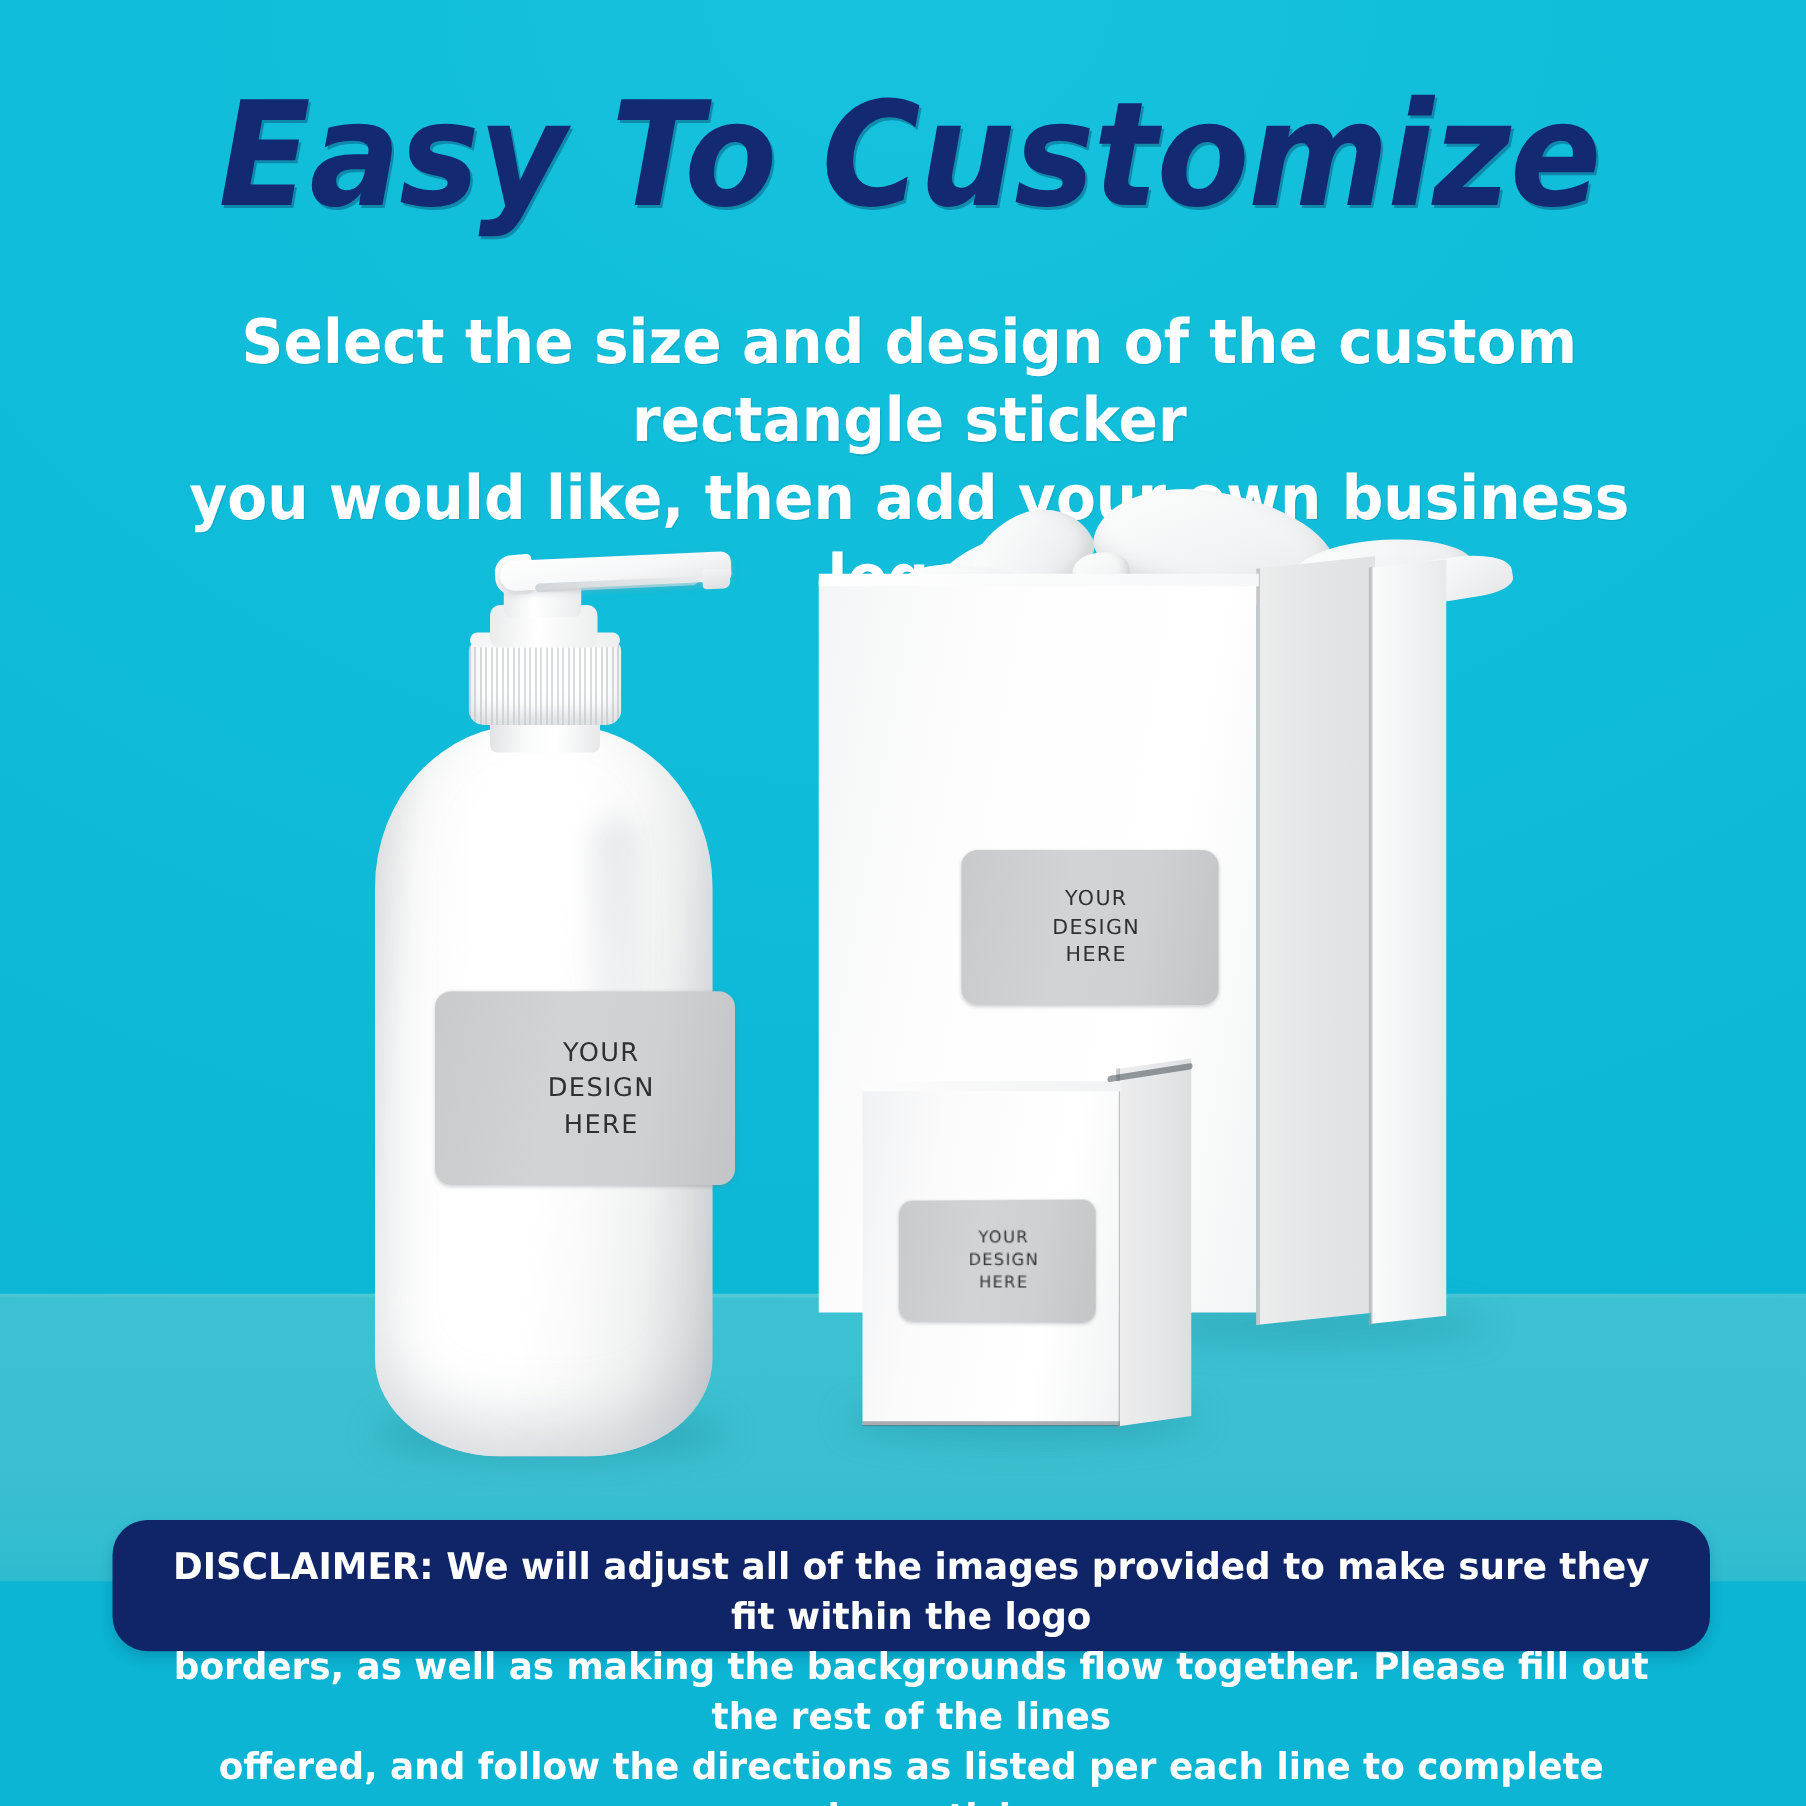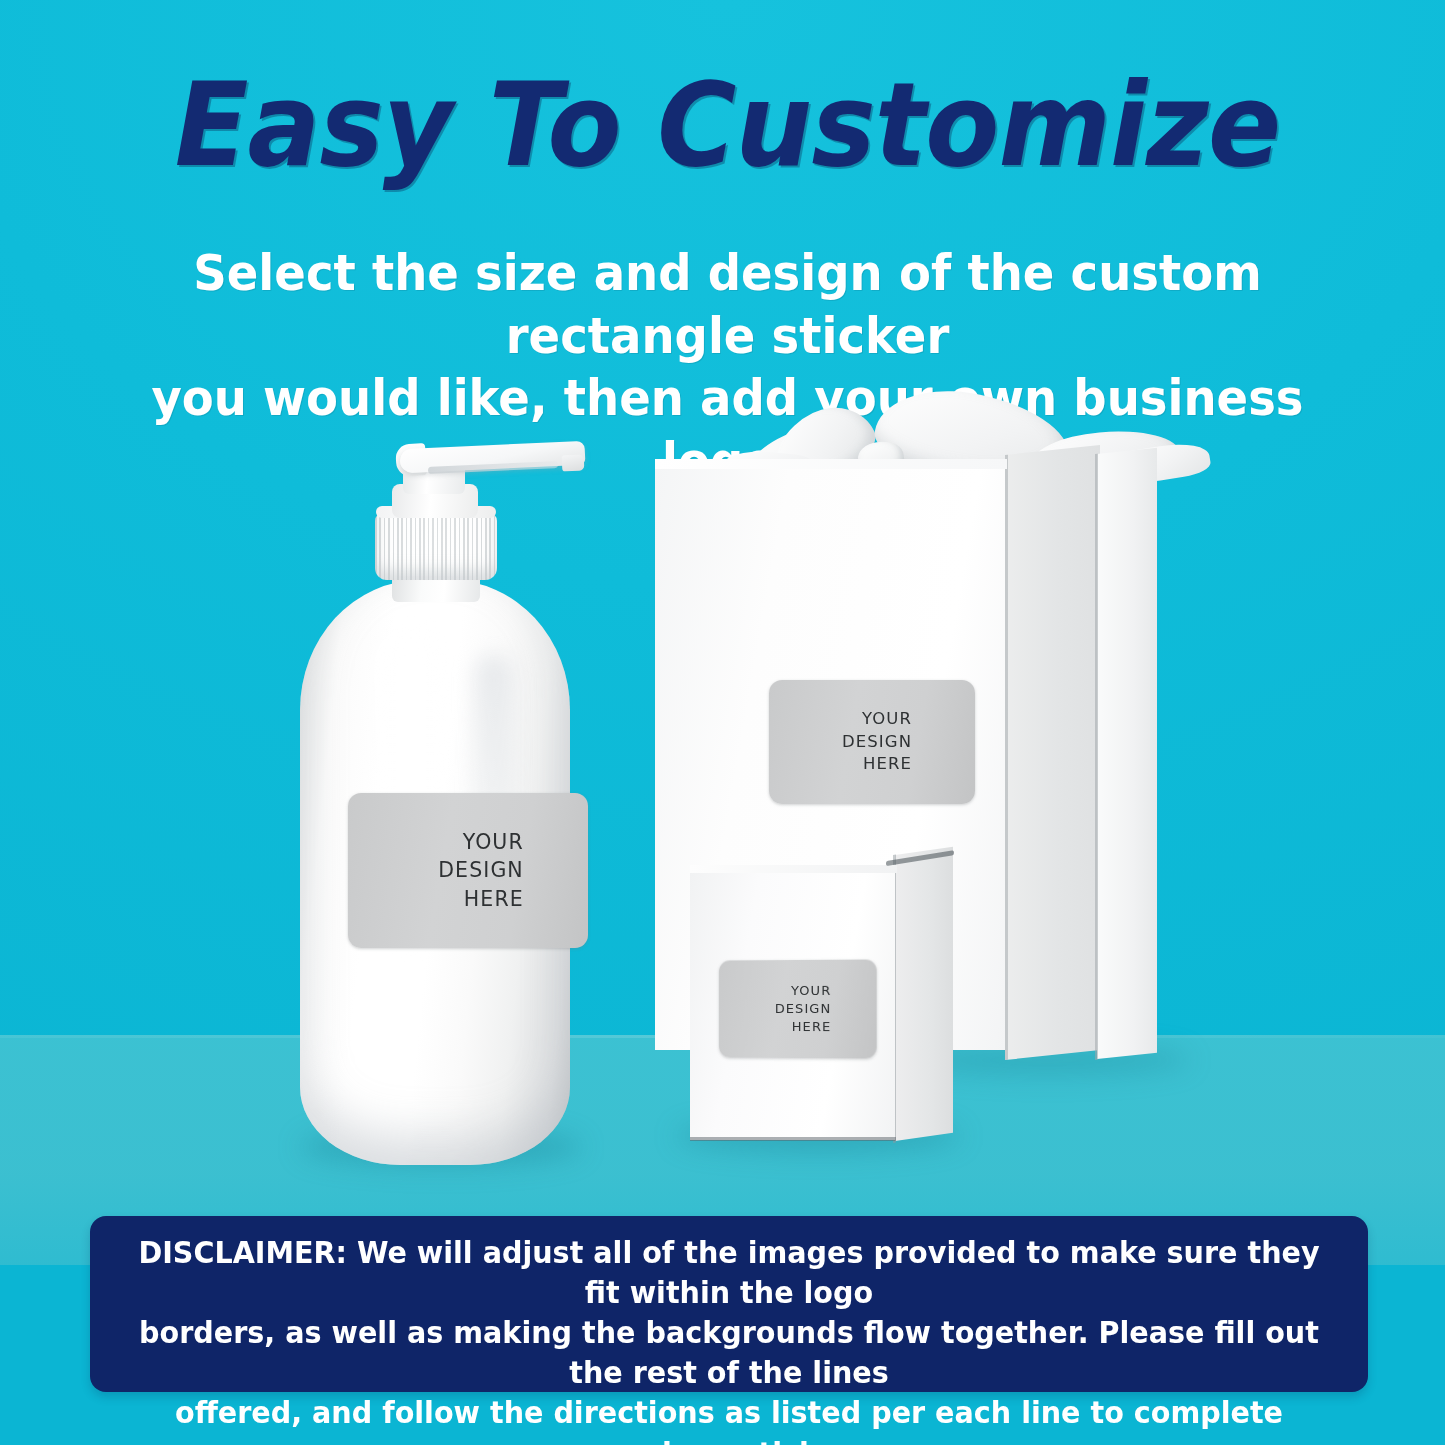--- a/index.html
+++ b/index.html
@@ -54,23 +54,23 @@
     font-weight:bold;
     color:#ffffff;
     line-height:1.28;
     transform:scaleX(.95);
     text-shadow:1px 1px 0 rgba(10,120,145,.25);
   }
 
   
   .disclaimer{
     position:absolute;
-    left:90px;top:1216px;width:1278px;height:176px;
+    left:90px;top:1216px;width:1278px;height:105px;
     background:#0f2568;
-    border-radius:16px;
+    border-radius:28px;
     box-shadow:0 5px 10px rgba(5,30,70,.18);
   }
   .disclaimer-text{
     position:absolute;left:28px;right:28px;top:17px;
     text-align:center;
     font-family:"DejaVu Sans", sans-serif;
     font-size:29.5px;
     font-weight:bold;
     color:#ffffff;
     line-height:1.36;
@@ -275,21 +275,21 @@
     position:absolute;
     background:linear-gradient(100deg,#c9cacb 0%,#d2d3d4 40%,#cfd0d1 70%,#c3c4c5 100%);
     color:#2e3133;
     display:flex;align-items:center;justify-content:center;
     text-align:center;
     font-family:"DejaVu Sans", sans-serif;
     letter-spacing:1.1px;
     line-height:1.38;
     box-shadow:0 1px 3px rgba(120,126,130,.35);
   }
-  .sticker span{display:block;text-align:right;}
+  .sticker span{display:block;}
 
   .sticker-bottle{
     left:348px;top:793px;width:214px;height:155px;
     border-radius:13px;
     font-size:20.5px;
     padding-left:26px;
   }
   .sticker-gift{
     left:769px;top:680px;width:196px;height:124px;
     border-radius:13px;

